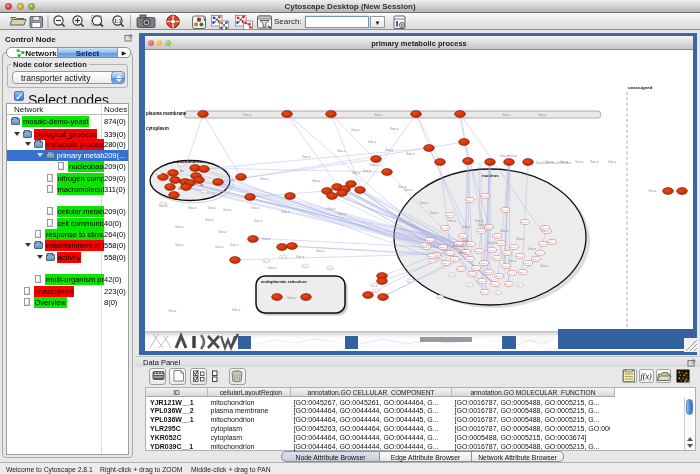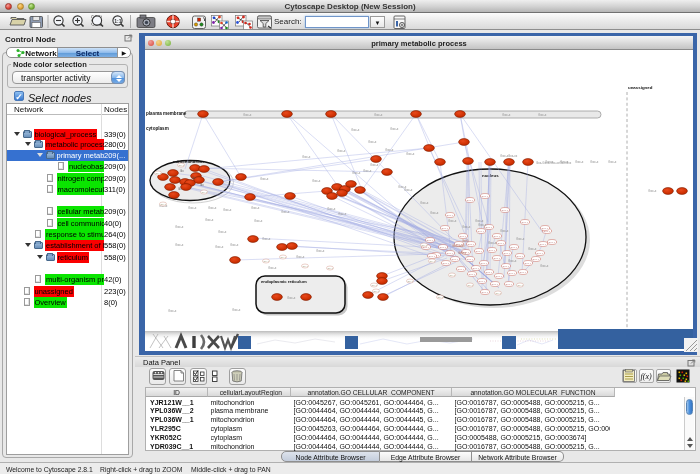--- a/index.html
+++ b/index.html
@@ -19,21 +19,21 @@
 #cptabs{left:6px;top:47px;width:125px;height:11px;background:#fff;border:1px solid #8f8f8f;border-radius:5px;overflow:hidden;display:flex;}
 #tabnet{width:51px;height:100%;font-size:8px;font-weight:bold;color:#111;text-align:center;line-height:11px;border-right:1px solid #979797;padding-left:9px;}
 #tabmosaic{width:60px;height:100%;font-size:8px;font-weight:bold;color:#0b2a66;text-align:center;line-height:11px;background:linear-gradient(#cde2f8,#92bdec 50%,#5e9ad8 52%,#7fb0e4);border-right:1px solid #979797;}
 #tabarrow{flex:1;font-size:6px;color:#111;text-align:center;line-height:11px;}
 #groupbox{left:7px;top:64px;width:121px;height:24px;border:1px solid #b2b2b2;border-radius:3px;}
 #grouplbl{left:11px;top:60px;font-size:7.5px;font-weight:bold;color:#222;background:#e8e8e8;padding:0 2px;}
 #combo{left:12px;top:71px;width:113px;height:13px;background:linear-gradient(#fff,#ececec);border:1px solid #989898;border-radius:4px;font-size:8.5px;color:#111;line-height:12px;padding-left:8px;}
 #combobtn{left:111px;top:71px;width:14px;height:13px;background:linear-gradient(#d5e7fa,#88b8ec 50%,#4e90dd 52%,#74a9e4);border:1px solid #7691b6;border-radius:4px;}
 .spin{position:absolute;left:4px;width:0;height:0;border-left:3px solid transparent;border-right:3px solid transparent;}
 #checkbox{left:14px;top:91px;width:10px;height:10px;background:linear-gradient(#8ec0f2,#3878cf);border:1px solid #4a79b8;border-radius:2px;color:#fff;font-size:9px;line-height:10px;text-align:center;font-weight:bold;}
-#cblbl{left:28px;top:92px;font-size:11px;color:#111;font-style:italic;}
+#cblbl{left:28px;top:92px;font-size:14px;color:#111;}
 #tree{left:6px;top:103px;width:123px;height:352px;background:#fff;border:1px solid #9e9e9e;overflow:hidden;}
 #treehead{position:absolute;left:0;top:0;width:100%;height:11px;background:#fff;border-bottom:1px solid #bbb;}
 #treehead div{position:absolute;top:1px;font-size:8px;color:#111;}
 .trow{position:absolute;left:0;width:121px;height:11px;font-size:7.5px;color:#000;}
 .tlabel{position:absolute;top:0;height:11px;line-height:11px;white-space:nowrap;overflow:hidden;}
 .tnum{position:absolute;left:97px;top:0;line-height:11px;}
 .g{background:#0ae500;}
 .r{background:#fa0000;}
 .arrow{position:absolute;top:3px;width:0;height:0;border-left:3px solid transparent;border-right:3px solid transparent;border-top:4px solid #333;}
 .folder{position:absolute;top:2px;width:9px;height:7px;background:linear-gradient(#9dbbdb,#6890bb);border:1px solid #47688c;border-radius:1px;}
@@ -162,20 +162,25 @@
   <div class="spin" style="top:7px;border-top:3.5px solid #fff;"></div>
 </div>
 <div class="abs" id="checkbox">✓</div>
 <div class="abs" id="cblbl">Select nodes</div>
 <div class="abs" id="tree">
   <div id="treehead">
     <div style="left:7px">Network</div>
     <div style="left:97px">Nodes</div>
   </div>
   <div style="position:absolute;left:94px;top:0;width:1px;height:352px;background:#ddd;"></div>
+  <div class="trow" style="top:12px">
+      <div class="folder" style="left:4px"></div>
+      <div class="tlabel g" style="left:15px;max-width:82px;padding:0 1px">mosaic-demo-yeast</div>
+      <div class="tnum">874(0)</div>
+    </div>
 <div class="trow" style="top:25px">
       <div class="arrow" style="left:6.5px;border-top-color:#333"></div>
       <div class="folder" style="left:15.5px"></div>
       <div class="tlabel r" style="left:26.5px;max-width:70.5px;padding:0 1px">biological_process</div>
       <div class="tnum">339(0)</div>
     </div>
 <div class="trow" style="top:34.6px">
       <div class="arrow" style="left:18px;border-top-color:#333"></div>
       <div class="folder" style="left:27px"></div>
       <div class="tlabel r" style="left:38px;max-width:59px;padding:0 1px">metabolic process</div>
@@ -220,21 +225,21 @@
     </div>
 <div class="trow" style="top:136.29999999999998px">
       <div class="arrow" style="left:18px;border-top-color:#333"></div>
       <div class="folder" style="left:27px"></div>
       <div class="tlabel r" style="left:38px;max-width:59px;padding:0 1px">establishment of lo</div>
       <div class="tnum">558(0)</div>
     </div>
 <div class="trow" style="top:147.6px">
       <div class="arrow" style="left:29.5px;border-top-color:#333"></div>
       <div class="folder" style="left:38.5px"></div>
-      <div class="tlabel r" style="left:49.5px;max-width:47.5px;padding:0 1px">reticulum</div>
+      <div class="tlabel r" style="left:49.5px;max-width:47.5px;padding:0 1px">activity</div>
       <div class="tnum">558(0)</div>
     </div>
 <div class="trow" style="top:170.20000000000002px">
       <div class="ficon" style="left:28px"></div>
       <div class="tlabel g" style="left:38px;max-width:59px;padding:0 1px">multi-organism pro</div>
       <div class="tnum">42(0)</div>
     </div>
 <div class="trow" style="top:181.50000000000003px">
       <div class="ficon" style="left:16.5px"></div>
       <div class="tlabel r" style="left:26.5px;max-width:70.5px;padding:0 1px">unassigned</div>

